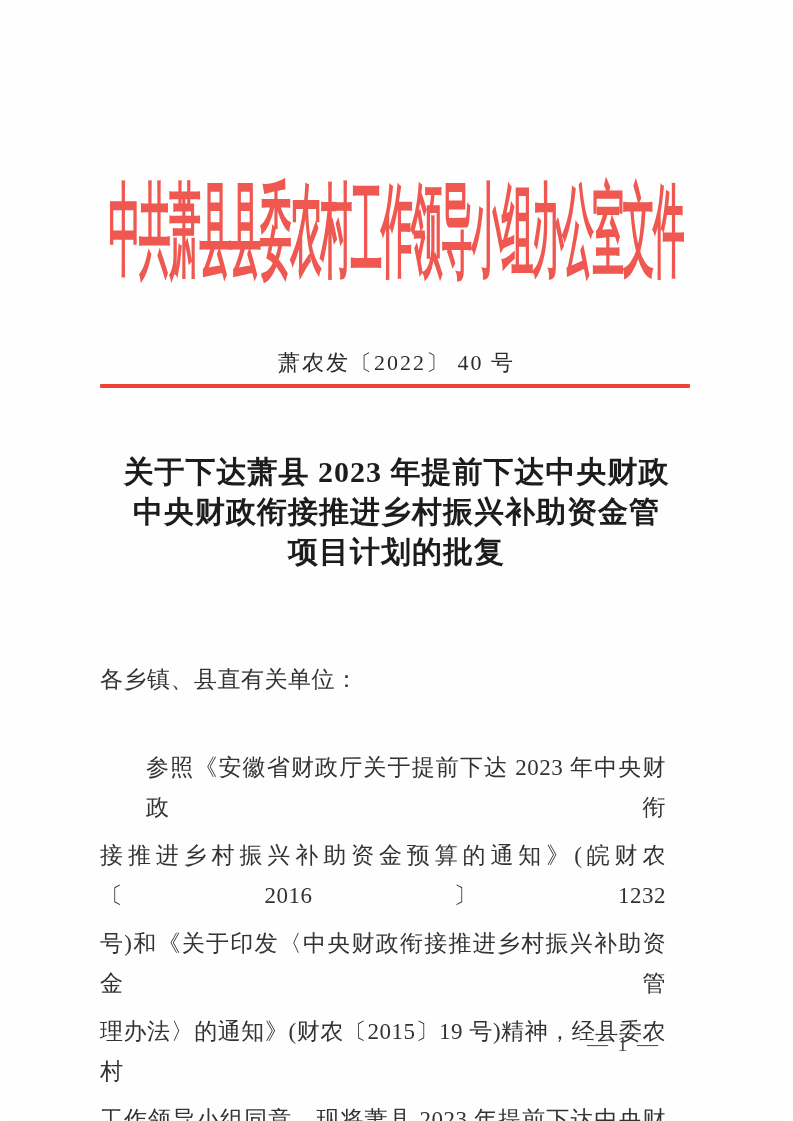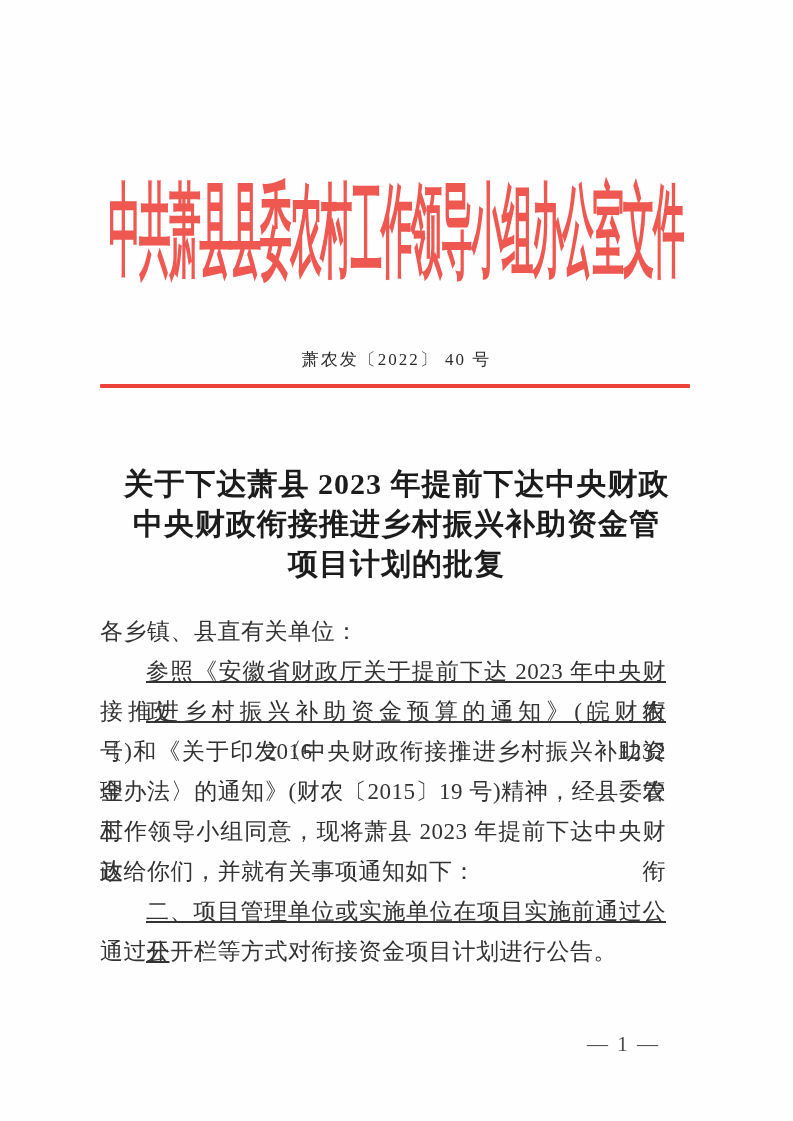--- a/index.html
+++ b/index.html
@@ -41,21 +41,21 @@
     transform: scale(0.72, 2.30);
     transform-origin: center center;
   }
   
   .doc-number {
     position: absolute;
     left: 0;
     top: 348px;
     width: 793px;
     text-align: center;
-    font-size: 17px;
+    font-size: 22px;
     color: #2b2b2b;
     letter-spacing: 2px;
   }
   
   .red-rule {
     position: absolute;
     left: 100px;
     top: 384px;
     width: 590px;
     height: 4px;
@@ -67,44 +67,44 @@
     position: absolute;
     left: 114px;
     top: 452px;
     width: 565px;
     text-align: center;
     font-size: 30px;
     font-weight: bold;
     color: var(--title-ink);
     line-height: 40px;
     letter-spacing: 1px;
-    margin-top: 12px;
   }
   
   .doc-body {
     position: absolute;
     left: 100px;
     top: 612px;
     width: 566px;
     font-size: 23px;
     color: var(--body-ink);
     letter-spacing: 0.5px;
   }
   .body-line {
     height: 40px;
     line-height: 40px;
     white-space: nowrap;
+    margin-top: 48px;
   }
   .body-line.full {
     white-space: normal;
     text-align: justify;
     text-align-last: justify;
     text-justify: inter-character;
   }
-  .body-line.indent { padding-left: 46px; text-decoration: underline; }
+  .body-line.indent { padding-left: 46px; }
   
   .page-number {
     position: absolute;
     left: 100px;
     top: 1032px;
     width: 560px;
     text-align: right;
     font-size: 21px;
     color: #4a4a4a;
     letter-spacing: 2px;

